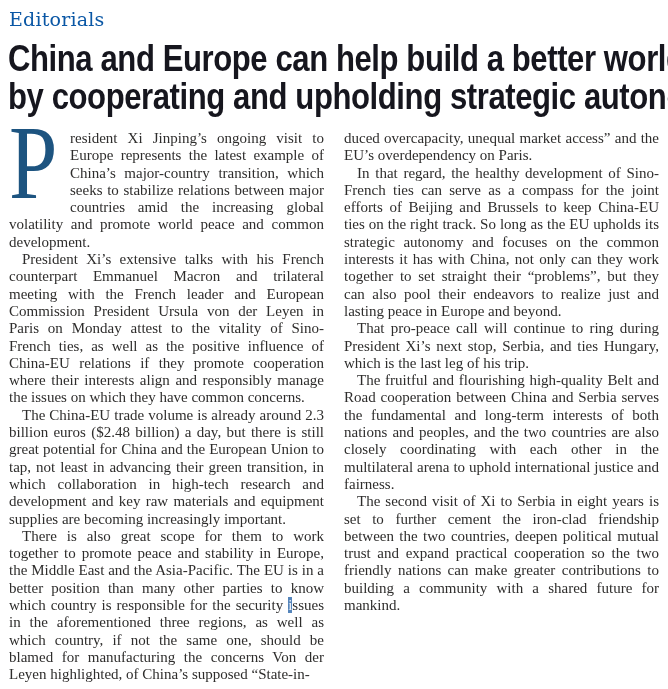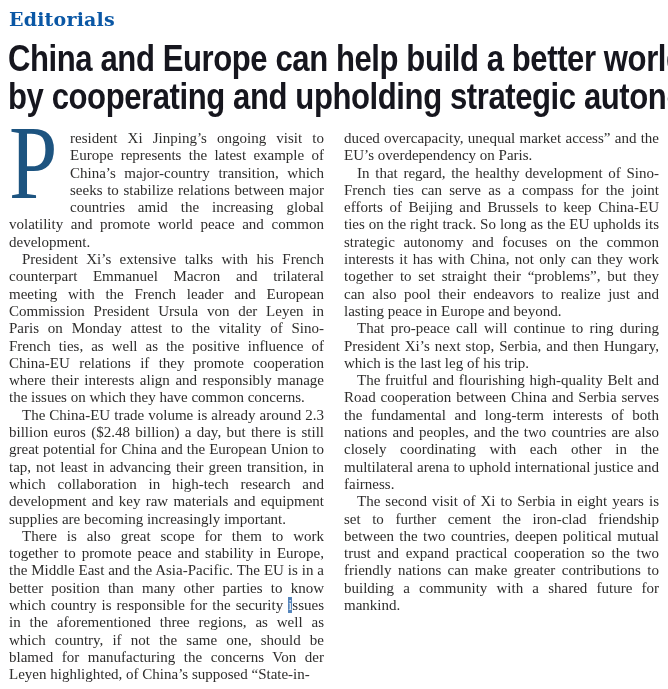--- a/index.html
+++ b/index.html
@@ -11,21 +11,21 @@
     position: relative;
     width: 668px;
     height: 689px;
     background: #ffffff;
     overflow: hidden;
     box-sizing: border-box;
   }
   .kicker {
     margin: 8px 0 0 9px;
     font-family: "DejaVu Serif", serif;
-    font-weight: bold;
+    font-weight: normal;
     font-size: 19px;
     line-height: 22px;
     color: #0a57a5;
     letter-spacing: 0.2px;
   }
   .headline {
     margin: 10px 0 0 8px;
     padding: 0;
     font-family: Liberation Sans, sans-serif;
     font-weight: bold;
@@ -106,19 +106,19 @@
           </span><span>resident Xi Jinping’s ongoing visit to Europe represents the latest example of China’s major-country transition, which seeks to stabilize relations between major countries amid the increasing global volatility and promote world peace and common development.</span>
       </p>
       <p>President Xi’s extensive talks with his French counterpart Emmanuel Macron and trilateral meeting with the French leader and European Commission President Ursula von der Leyen in Paris on Monday attest to the vitality of Sino-French ties, as well as the positive influence of China-EU relations if they promote cooperation where their interests align and responsibly manage the issues on which they have common concerns.</p>
       <p>The China-EU trade volume is already around 2.3 billion euros ($2.48 billion) a day, but there is still great potential for China and the European Union to tap, not least in advancing their green transition, in which collaboration in high-tech research and development and key raw materials and equipment supplies are becoming increasingly important.</p>
       <p><span>There is also great scope for them to work together to promote peace and stability in Europe, the Middle East and the Asia-Pacific. The EU is in a better position than many other parties to know which country is responsible for the security </span><span class="cursor-hl">i</span><span>ssues in the aforementioned three regions, as well as which country, if not the same one, should be blamed for manufacturing the concerns Von der Leyen highlighted, of China’s supposed “State-in-</span></p>
     </div>
 
     <div class="col">
       <p class="p-cont">duced overcapacity, unequal market access” and the EU’s overdependency on Paris.</p>
       <p>In that regard, the healthy development of Sino-French ties can serve as a compass for the joint efforts of Beijing and Brussels to keep China-EU ties on the right track. So long as the EU upholds its strategic autonomy and focuses on the common interests it has with China, not only can they work together to set straight their “problems”, but they can also pool their endeavors to realize just and lasting peace in Europe and beyond.</p>
-      <p>That pro-peace call will continue to ring during President Xi’s next stop, Serbia, and then Hungary, which is the last leg of his trip.</p>
+      <p>That pro-peace call will continue to ring during President Xi’s next stop, Serbia, and ties Hungary, which is the last leg of his trip.</p>
       <p>The fruitful and flourishing high-quality Belt and Road cooperation between China and Serbia serves the fundamental and long-term interests of both nations and peoples, and the two countries are also closely coordinating with each other in the multilateral arena to uphold international justice and fairness.</p>
       <p>The second visit of Xi to Serbia in eight years is set to further cement the iron-clad friendship between the two countries, deepen political mutual trust and expand practical cooperation so the two friendly nations can make greater contributions to building a community with a shared future for mankind.</p>
     </div>
 
   </div>
 </div>
 
 </body></html>

